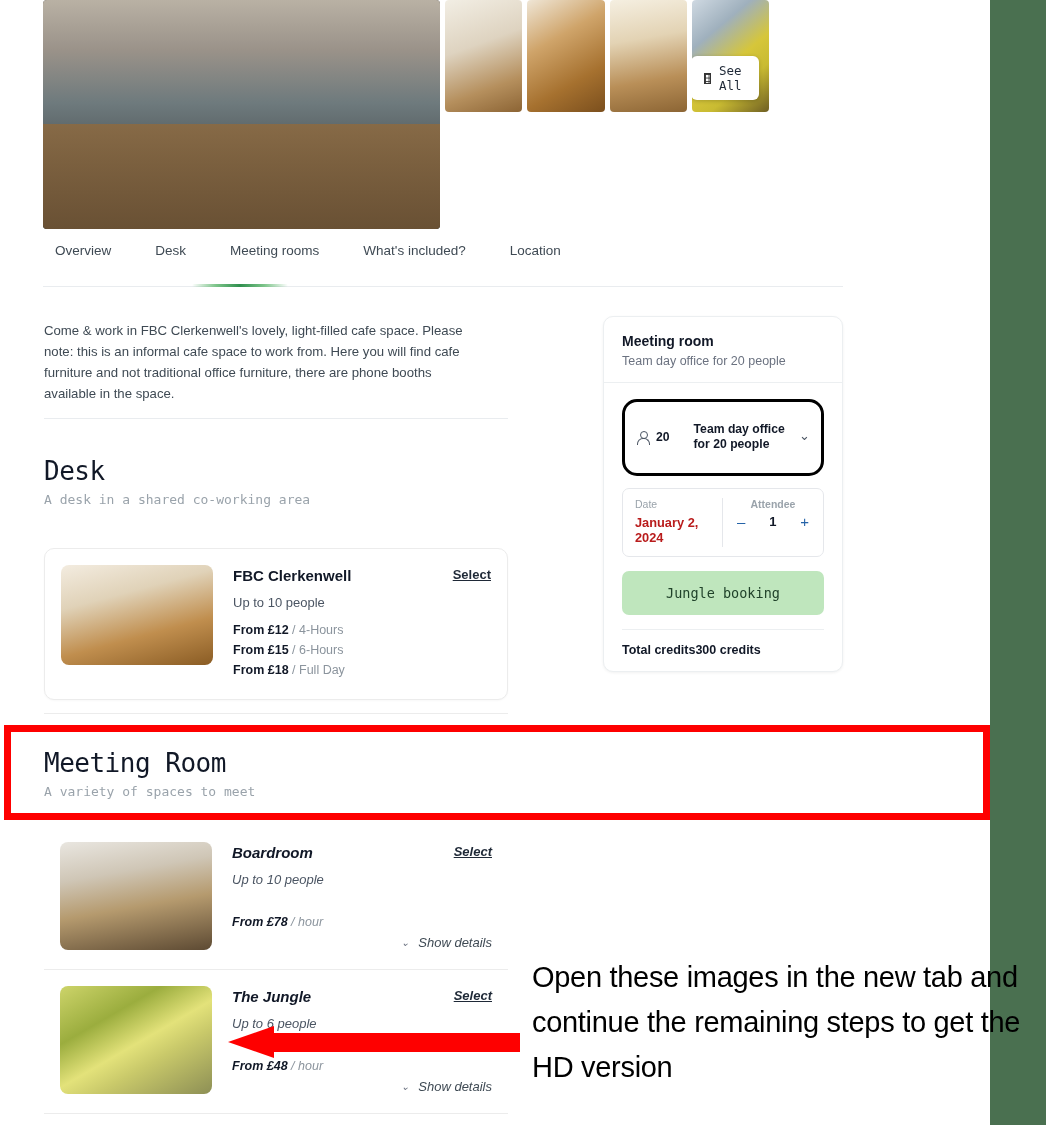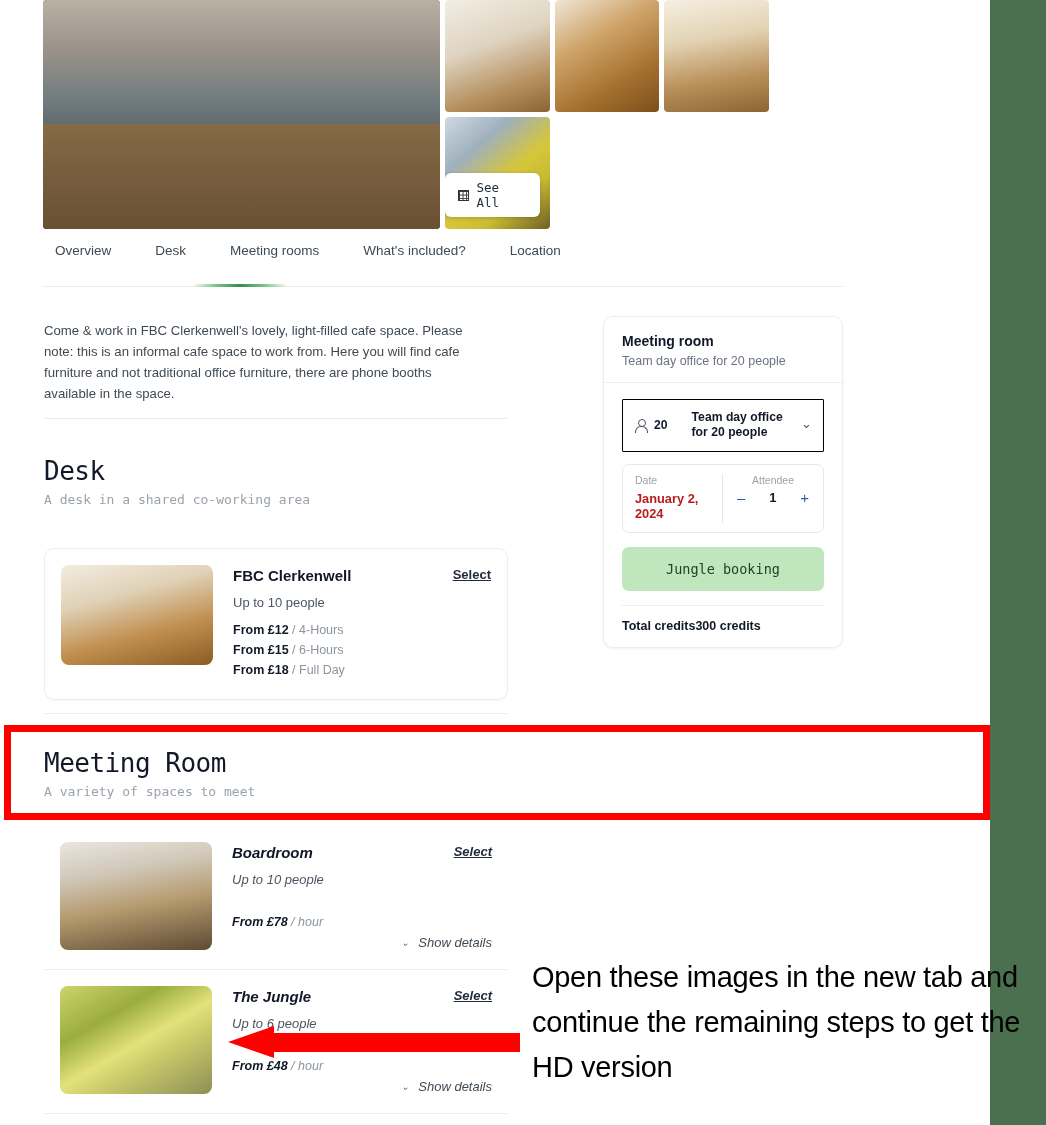--- a/index.html
+++ b/index.html
@@ -20,21 +20,21 @@
   
   .page { position: absolute; left: 0; top: 0; width: 990px; height: 1125px; background:#fff; }
 
   
   .gallery {
     position: absolute; left: 43px; top: 0; width: 800px; height: 229px;
     display: flex; gap: 5px;
   }
   .gallery .hero { width: 397px; height: 229px; border-radius: 4px; overflow: hidden; position: relative; }
   .gallery .grid { width: 324px; height: 229px; display: grid;
-    grid-template-columns: 1fr 1fr 1fr; grid-template-rows: 1fr 1fr; gap: 5px; }
+    grid-template-columns: 1fr 1fr 1fr 1fr; grid-template-rows: 1fr 1fr; gap: 5px; }
   .gallery .cell { border-radius: 4px; overflow: hidden; position: relative; }
 
   
   .ph { width: 100%; height: 100%; position: relative; }
   .ph1 { background:
       linear-gradient(180deg,#b9b1a4 0%,#9a9289 22%,#6e7a7d 45%,#4d5456 70%,#3a3f40 100%),
       #555; }
   .ph1:after{content:"";position:absolute;left:0;bottom:0;width:100%;height:46%;
       background:linear-gradient(180deg,#8a6a43,#6d5233);opacity:.92;}
   .ph2 { background: linear-gradient(160deg,#f2eee4 0%,#ded3c0 40%,#b58f5d 75%,#8c6434 100%); }
@@ -128,39 +128,39 @@
     position:absolute; left:603px; top:316px; width:240px;
     background:#fff; border:1px solid #eceff1; border-radius:10px;
     box-shadow:0 1px 3px rgba(0,0,0,.06); overflow:hidden;
   }
   .bk-head { padding:16px 18px 14px 18px; border-bottom:1px solid #eceff1; }
   .bk-head h3 { font-size:14px; color:#111827; font-weight:bold; }
   .bk-head p { font-size:12.5px; color:#6b7280; margin-top:5px; }
   .bk-body { padding:16px 18px 14px 18px; }
 
   .occ-select {
-    border:1px solid #000000; border-radius:1px; padding:10px 12px;
+    border:3px solid #000000; border-radius:15px; padding:20px 12px;
     display:flex; align-items:center; gap:8px; position:relative;
   }
   .person-icon { width:11px; height:13px; position:relative; flex:0 0 11px; }
   .person-icon:before{content:"";position:absolute;left:2.5px;top:0;width:6px;height:6px;border:1.2px solid #4b5563;border-radius:50%;}
   .person-icon:after{content:"";position:absolute;left:0;top:7px;width:11px;height:6px;border:1.2px solid #4b5563;border-bottom:none;border-radius:6px 6px 0 0;}
   .occ-text { font-size:12.2px; color:#111827; font-weight:bold; line-height:1.25; padding-right:16px; }
   .occ-chev { position:absolute; right:11px; top:50%; transform:translateY(-60%); color:#4b5563; font-size:13px; }
 
   .date-row {
     margin-top:12px; border:1px solid #e5e7eb; border-radius:7px;
     display:flex; align-items:stretch;
   }
   .date-cell { flex:1; padding:9px 12px 11px 12px; }
   .date-cell .lbl { font-size:10.5px; color:#9aa3ab; }
   .date-cell .val { font-size:12.8px; color:#b91c1c; font-weight:bold; margin-top:5px; }
   .vsep { width:1px; background:#e5e7eb; margin:9px 0; }
   .att-cell { width:100px; padding:9px 10px 11px 10px; text-align:center; }
-  .att-cell .lbl { font-size:10.5px; color:#9aa3ab; }
+  .att-cell .lbl { font-size:10.5px; color:#9aa3ab;font-weight:bold; }
   .stepper { display:flex; align-items:center; justify-content:space-between; margin-top:4px; padding:0 4px; }
   .stepper .sbtn { font-size:15px; color:#2563a8; line-height:1; }
   .stepper .sval { font-size:13px; color:#111827; font-weight:bold; }
 
   .req-btn {
     margin-top:14px; height:44px; border-radius:7px; background:#bfe6bd;
     display:flex; align-items:center; justify-content:center;
     font-family:"DejaVu Sans Mono", monospace; font-size:13.5px; color:#20422a;
   }
   .bk-rule { margin-top:14px; height:1px; background:#eceff1; }

